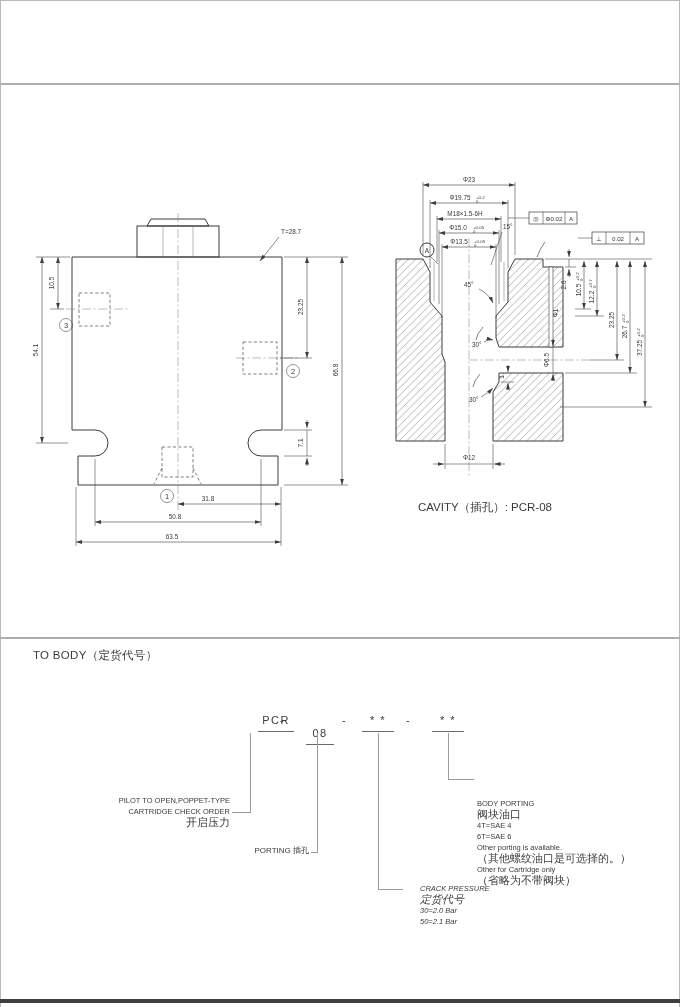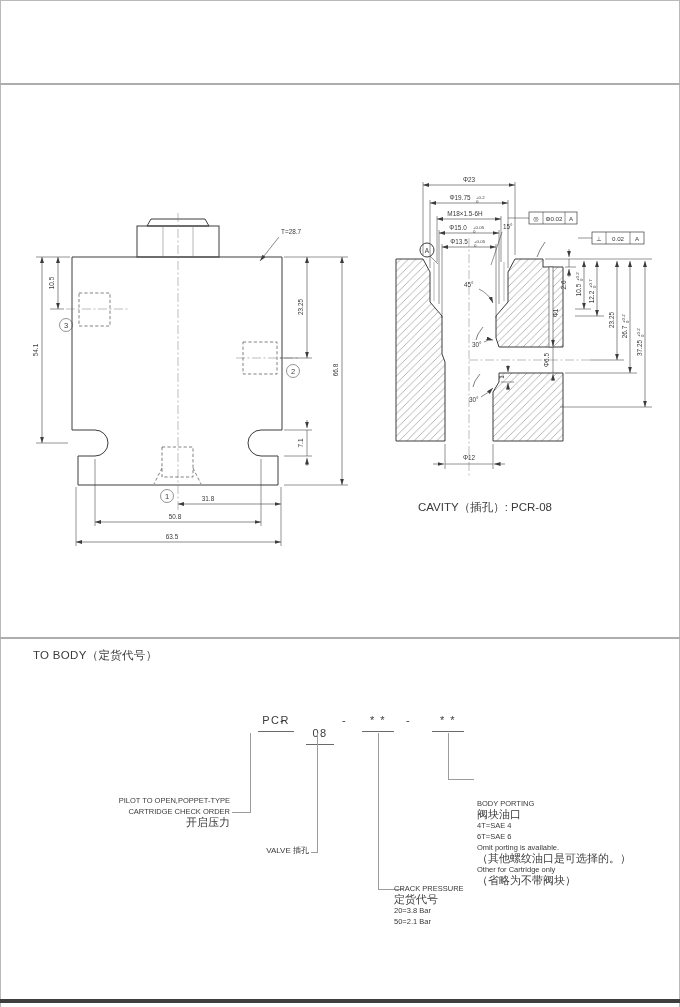--- a/index.html
+++ b/index.html
@@ -331,33 +331,33 @@
   <div class="lh" style="left:378px;top:889px;width:25px;"></div>
   <div class="lv" style="left:448px;top:733px;height:47px;"></div>
   <div class="lh" style="left:448px;top:779px;width:26px;"></div>
 
   <div class="lab lab-right" style="left:40px;top:795px;width:190px;">
     <div>PILOT TO OPEN,POPPET-TYPE</div>
     <div>CARTRIDGE CHECK ORDER</div>
     <div class="cn">开启压力</div>
   </div>
 
-  <div class="lab lab-right" style="left:230px;top:845px;width:79px;font-size:8px;">VALVE 插孔</div>
-
-  <div class="lab cp" style="left:394px;top:883px;">
+  <div class="lab lab-right" style="left:230px;top:845px;width:79px;font-size:8px;">PORTING 插孔</div>
+
+  <div class="lab cp" style="left:420px;top:883px;font-style:italic;">
     <div>CRACK PRESSURE</div>
     <div class="cn">定货代号</div>
-    <div>20=3.8 Bar</div>
+    <div>30=2.0 Bar</div>
     <div>50=2.1 Bar</div>
   </div>
 
   <div class="lab bp" style="left:477px;top:798px;">
     <div>BODY PORTING</div>
     <div class="cn">阀块油口</div>
     <div>4T=SAE 4</div>
     <div>6T=SAE 6</div>
-    <div>Omit porting is available.</div>
+    <div>Other porting is available.</div>
     <div class="cn">（其他螺纹油口是可选择的。）</div>
     <div>Other for Cartridge only</div>
     <div class="cn">（省略为不带阀块）</div>
   </div>
 
 </div>
 
 </body></html>

